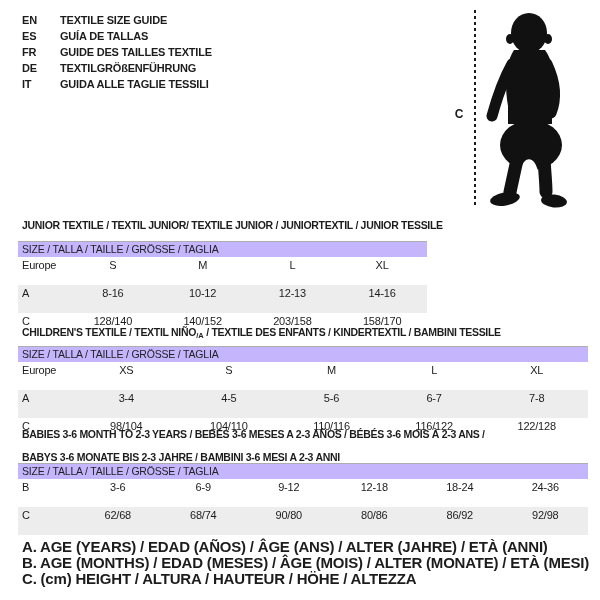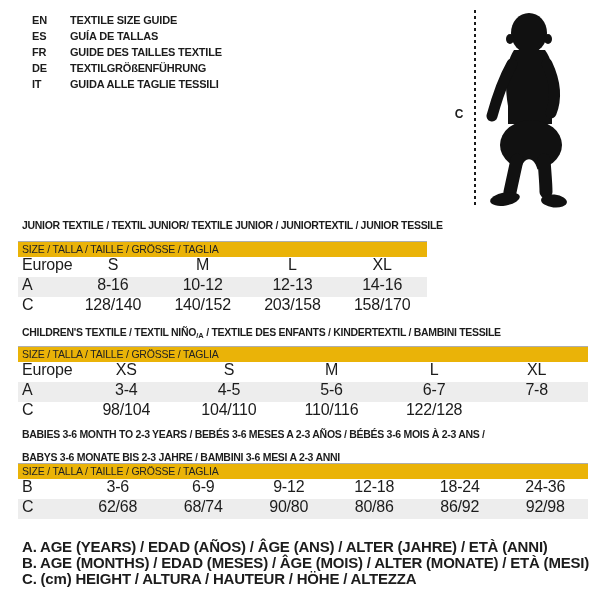--- a/index.html
+++ b/index.html
@@ -2,38 +2,38 @@
 <html><head>
 <meta charset="utf-8">
 <style>
   html,body{margin:0;padding:0;}
   body{
     width:600px;height:600px;position:relative;overflow:hidden;
     background:#ffffff;color:#1c1c1c;
     font-family:"Liberation Sans","DejaVu Sans",sans-serif;
   }
   
-  .lang-block{position:absolute;left:32px;top:12px;}
+  .lang-block{position:absolute;left:22px;top:12px;}
   .lang-row{display:grid;grid-template-columns:38px auto;height:16px;line-height:16px;
     font-weight:bold;font-size:11px;letter-spacing:-0.2px;white-space:nowrap;}
   
   .dash-line{position:absolute;left:474px;top:10px;width:2px;height:197px;
     background:repeating-linear-gradient(to bottom,#1a1a1a 0 3px,transparent 3px 6px);}
   .height-label{position:absolute;left:450px;top:107px;width:18px;text-align:center;
     font-weight:bold;font-size:12px;}
   .baby-svg{position:absolute;left:481px;top:8px;width:94px;height:202px;}
   
   .sec-title{position:absolute;left:22px;font-weight:bold;font-size:10.5px;
     letter-spacing:-0.3px;white-space:nowrap;line-height:12px;}
   .sec-title .sub{font-size:7.5px;vertical-align:-1.5px;letter-spacing:0;}
   
   .tbl{position:absolute;left:18px;}
-  .tbl .hdr{height:16px;line-height:15px;background:#eab308;border-top:1px solid #aeaeae;
+  .tbl .hdr{height:16px;line-height:15px;background:#c4b5fd;border-top:1px solid #aeaeae;
     box-sizing:border-box;padding-left:4px;font-size:10.5px;letter-spacing:-0.2px;color:#222;}
-  .row{display:grid;height:20px;line-height:16px;font-size:16px;letter-spacing:-0.2px;}
+  .row{display:grid;height:28px;line-height:16px;font-size:11px;letter-spacing:-0.2px;}
   .row.alt{background:#ededed;}
   .row .lbl{text-align:left;padding-left:4px;}
   .row .val{text-align:center;}
   .t-junior{width:409px;}
   .t-junior .row{grid-template-columns:50px repeat(4,1fr);}
   .t-children{width:570px;}
   .t-children .row{grid-template-columns:57px repeat(5,1fr);}
   .t-babies{width:570px;}
   .t-babies .row{grid-template-columns:57px repeat(6,1fr);}
   
@@ -128,20 +128,21 @@
     <span class="val">4-5</span>
     <span class="val">5-6</span>
     <span class="val">6-7</span>
     <span class="val">7-8</span>
   </div>
   <div class="row">
     <span class="lbl">C</span>
     <span class="val">98/104</span>
     <span class="val">104/110</span>
     <span class="val">110/116</span>
+    <span class="val">116/122</span>
     <span class="val">122/128</span>
   </div>
 </div>
 
 <div class="sec-title" style="top:428px">
   <div>BABIES 3-6 MONTH TO 2-3 YEARS / BEBÉS 3-6 MESES A 2-3 AÑOS / BÉBÉS 3-6 MOIS À 2-3 ANS /</div>
   <div style="margin-top:11px">BABYS 3-6 MONATE BIS 2-3 JAHRE / BAMBINI 3-6 MESI A 2-3 ANNI</div>
 </div>
 <div class="tbl t-babies" style="top:463px">
   <div class="hdr">SIZE / TALLA / TAILLE / GRÖSSE / TAGLIA</div>

